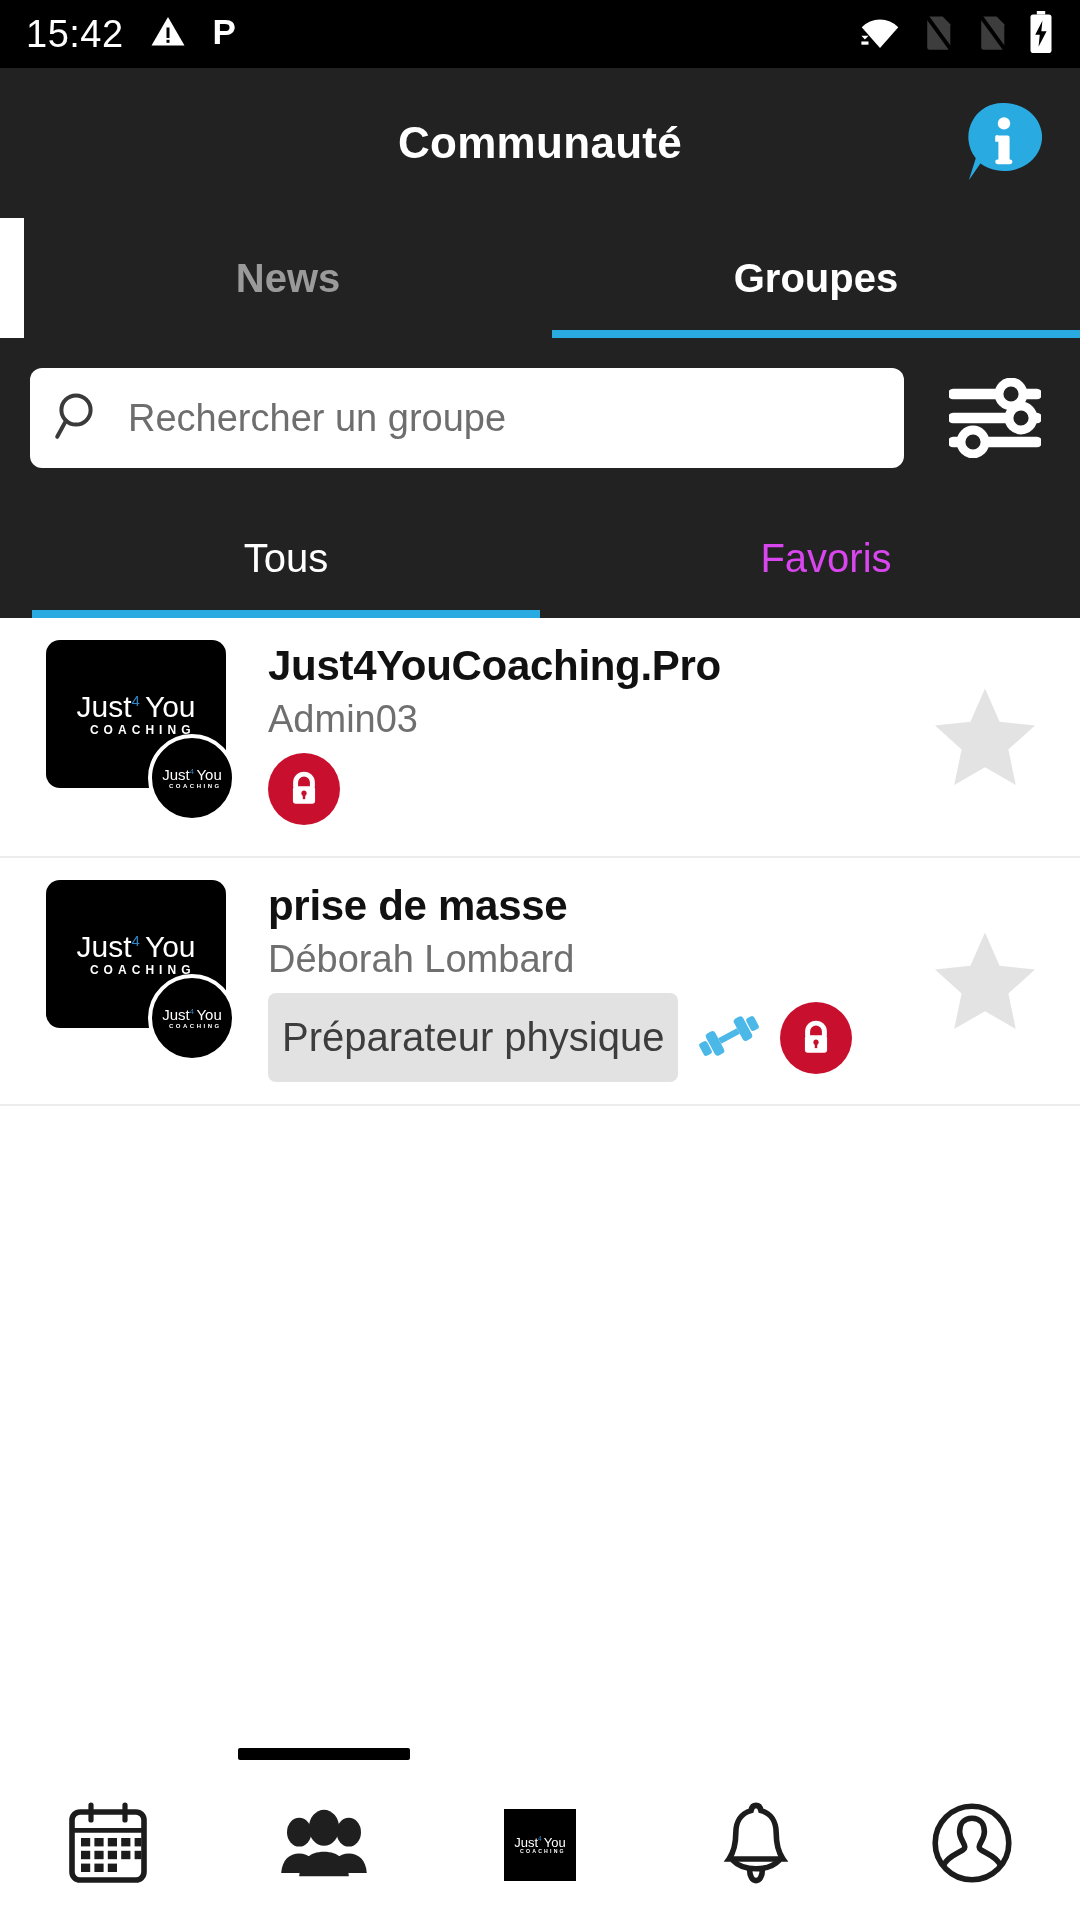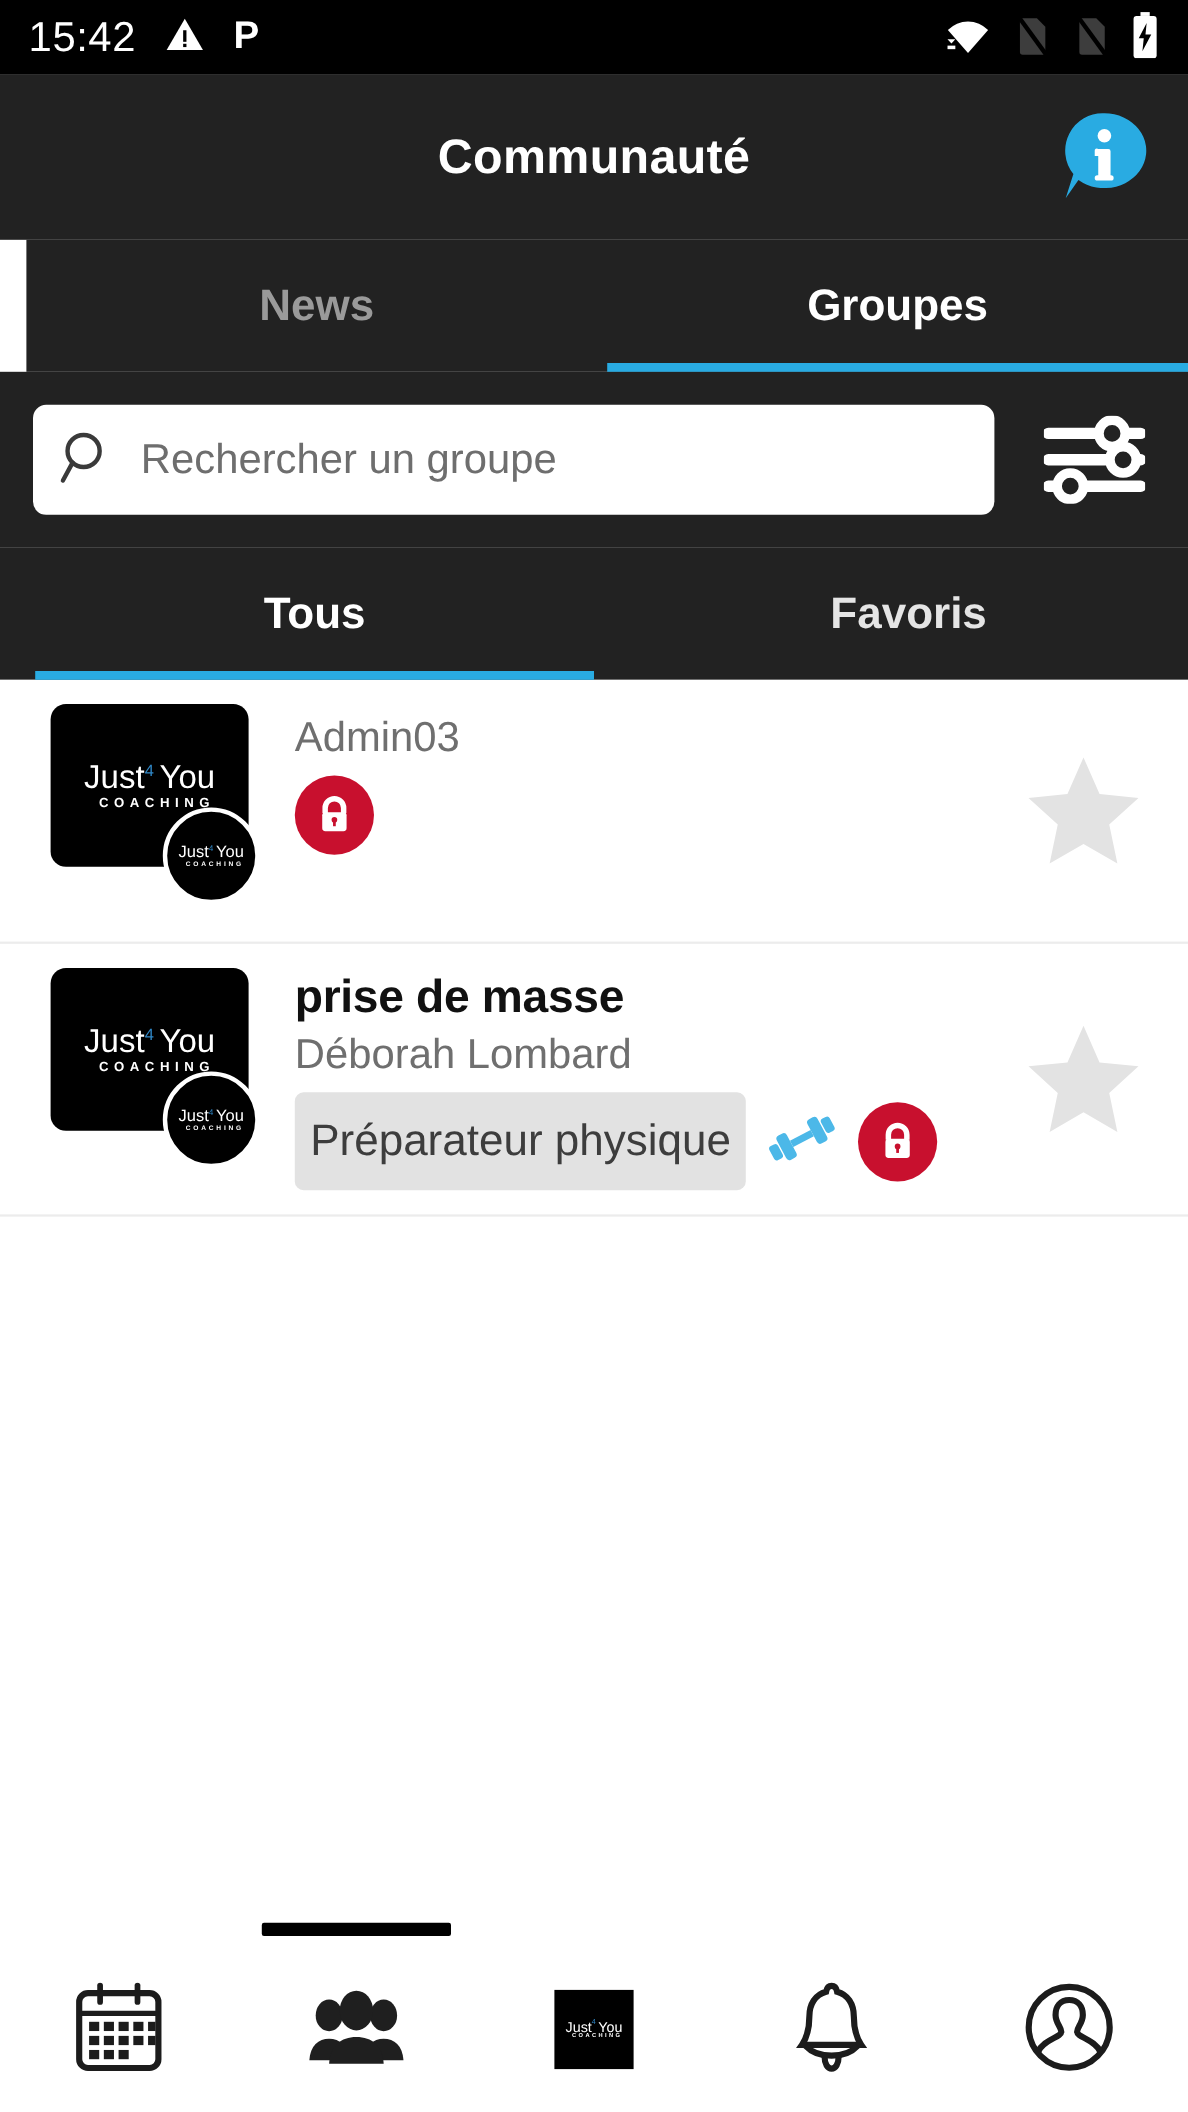--- a/index.html
+++ b/index.html
@@ -56,23 +56,23 @@
     flex:1; height:100px; background:#ffffff; border-radius:12px;
     display:flex; align-items:center; padding:0 24px; gap:22px;
   }
   .search-placeholder { color:#6e6e6e; font-size:38px; }
   .filter-btn { width:110px; height:100px; display:flex; align-items:center; justify-content:center; }
 
   
   .sub-tabs { background:#222222; flex:0 0 120px; display:flex; }
   .sub-tab {
     flex:1; display:flex; align-items:center; justify-content:center;
-    font-size:40px; font-weight:bold; position:relative;margin-left:32px;
-  }
-  .sub-tab.inactive { color:#e5e5e5; }
+    font-size:40px; font-weight:normal; position:relative;margin-left:32px;
+  }
+  .sub-tab.inactive { color:#d946ef; }
   .sub-tab.active { color:#ffffff; }
   .sub-tab.active::after {
     content:""; position:absolute; left:0; right:0; bottom:0; height:8px; background:#29abe2;
   }
 
   
   .list { flex:1 1 auto; background:#ffffff; overflow:hidden; }
   .group-row {
     display:flex; align-items:flex-start; padding:22px 30px 22px 46px;
     border-bottom:2px solid #ececec; position:relative; min-height:240px;
@@ -250,20 +250,21 @@
               <span>Just</span>
                 <span class="logo-sup">4</span>
                 <span style="margin-left:.16em">You</span>
             </div>
             <div class="logo-sub" style="font-size:.40em;">COACHING</div>
           </div>
         </div>
       </div>
 
       <div class="row-info">
+        <div class="row-title">Just4YouCoaching.Pro</div>
         <div class="row-subtitle">Admin03</div>
         <div class="row-meta">
           <span class="lock-badge">
             <svg width="42" height="42" viewBox="0 0 22 22">
               <path d="M6.6 10 V7.6 a4.4 4.4 0 0 1 8.8 0 V10" fill="none" stroke="#ffffff" stroke-width="2.6"></path>
               <rect x="5.2" y="9.6" width="11.6" height="9.1" rx="1.5" fill="#ffffff"></rect>
               <circle cx="11" cy="13.2" r="1.35" fill="#c8102e"></circle>
               <rect x="10.35" y="13.2" width="1.3" height="3.1" fill="#c8102e"></rect>
             </svg>
           </span>

